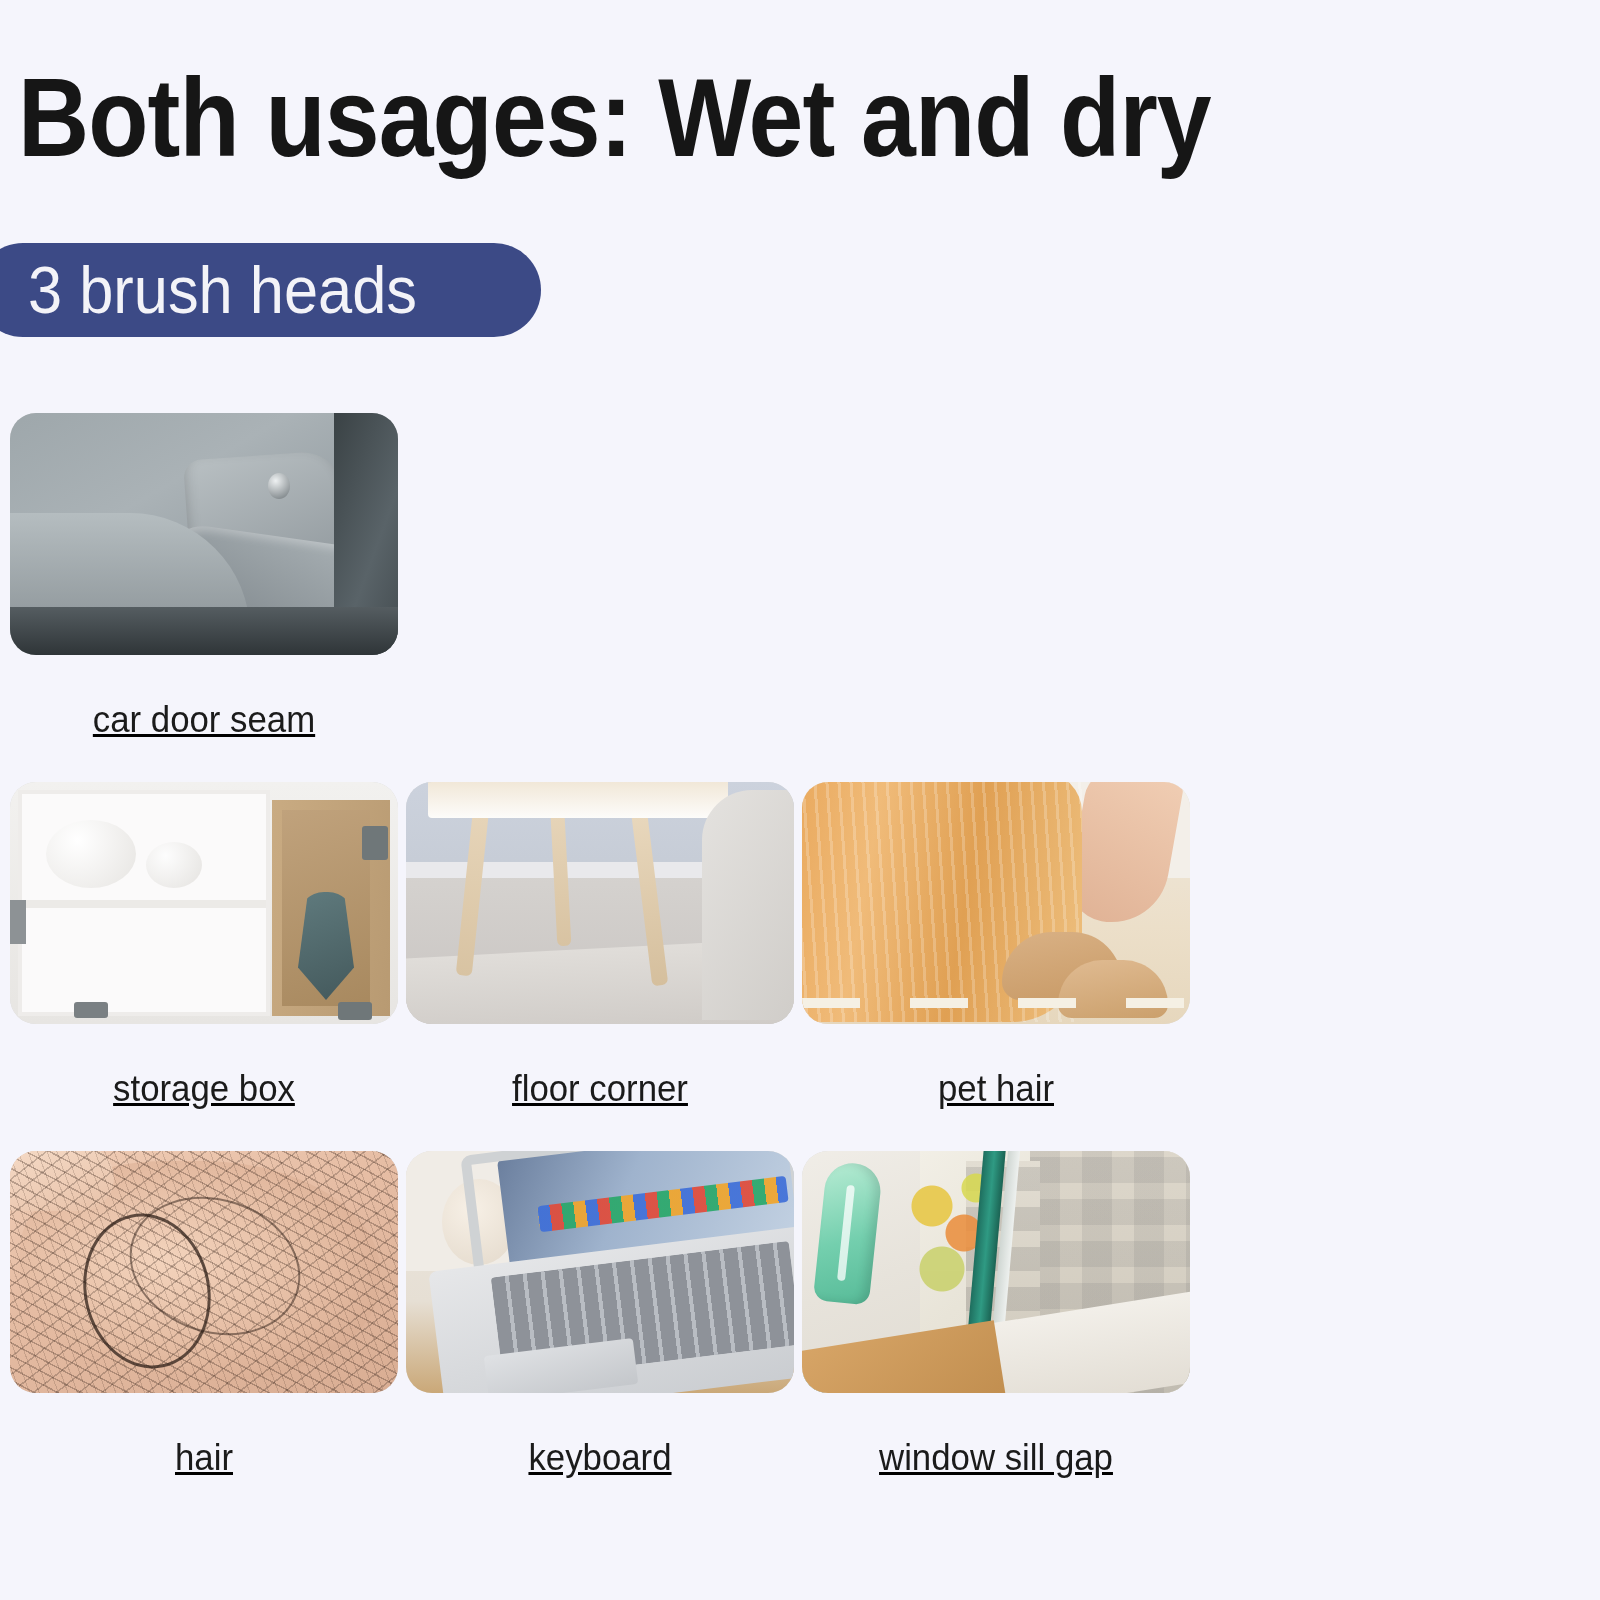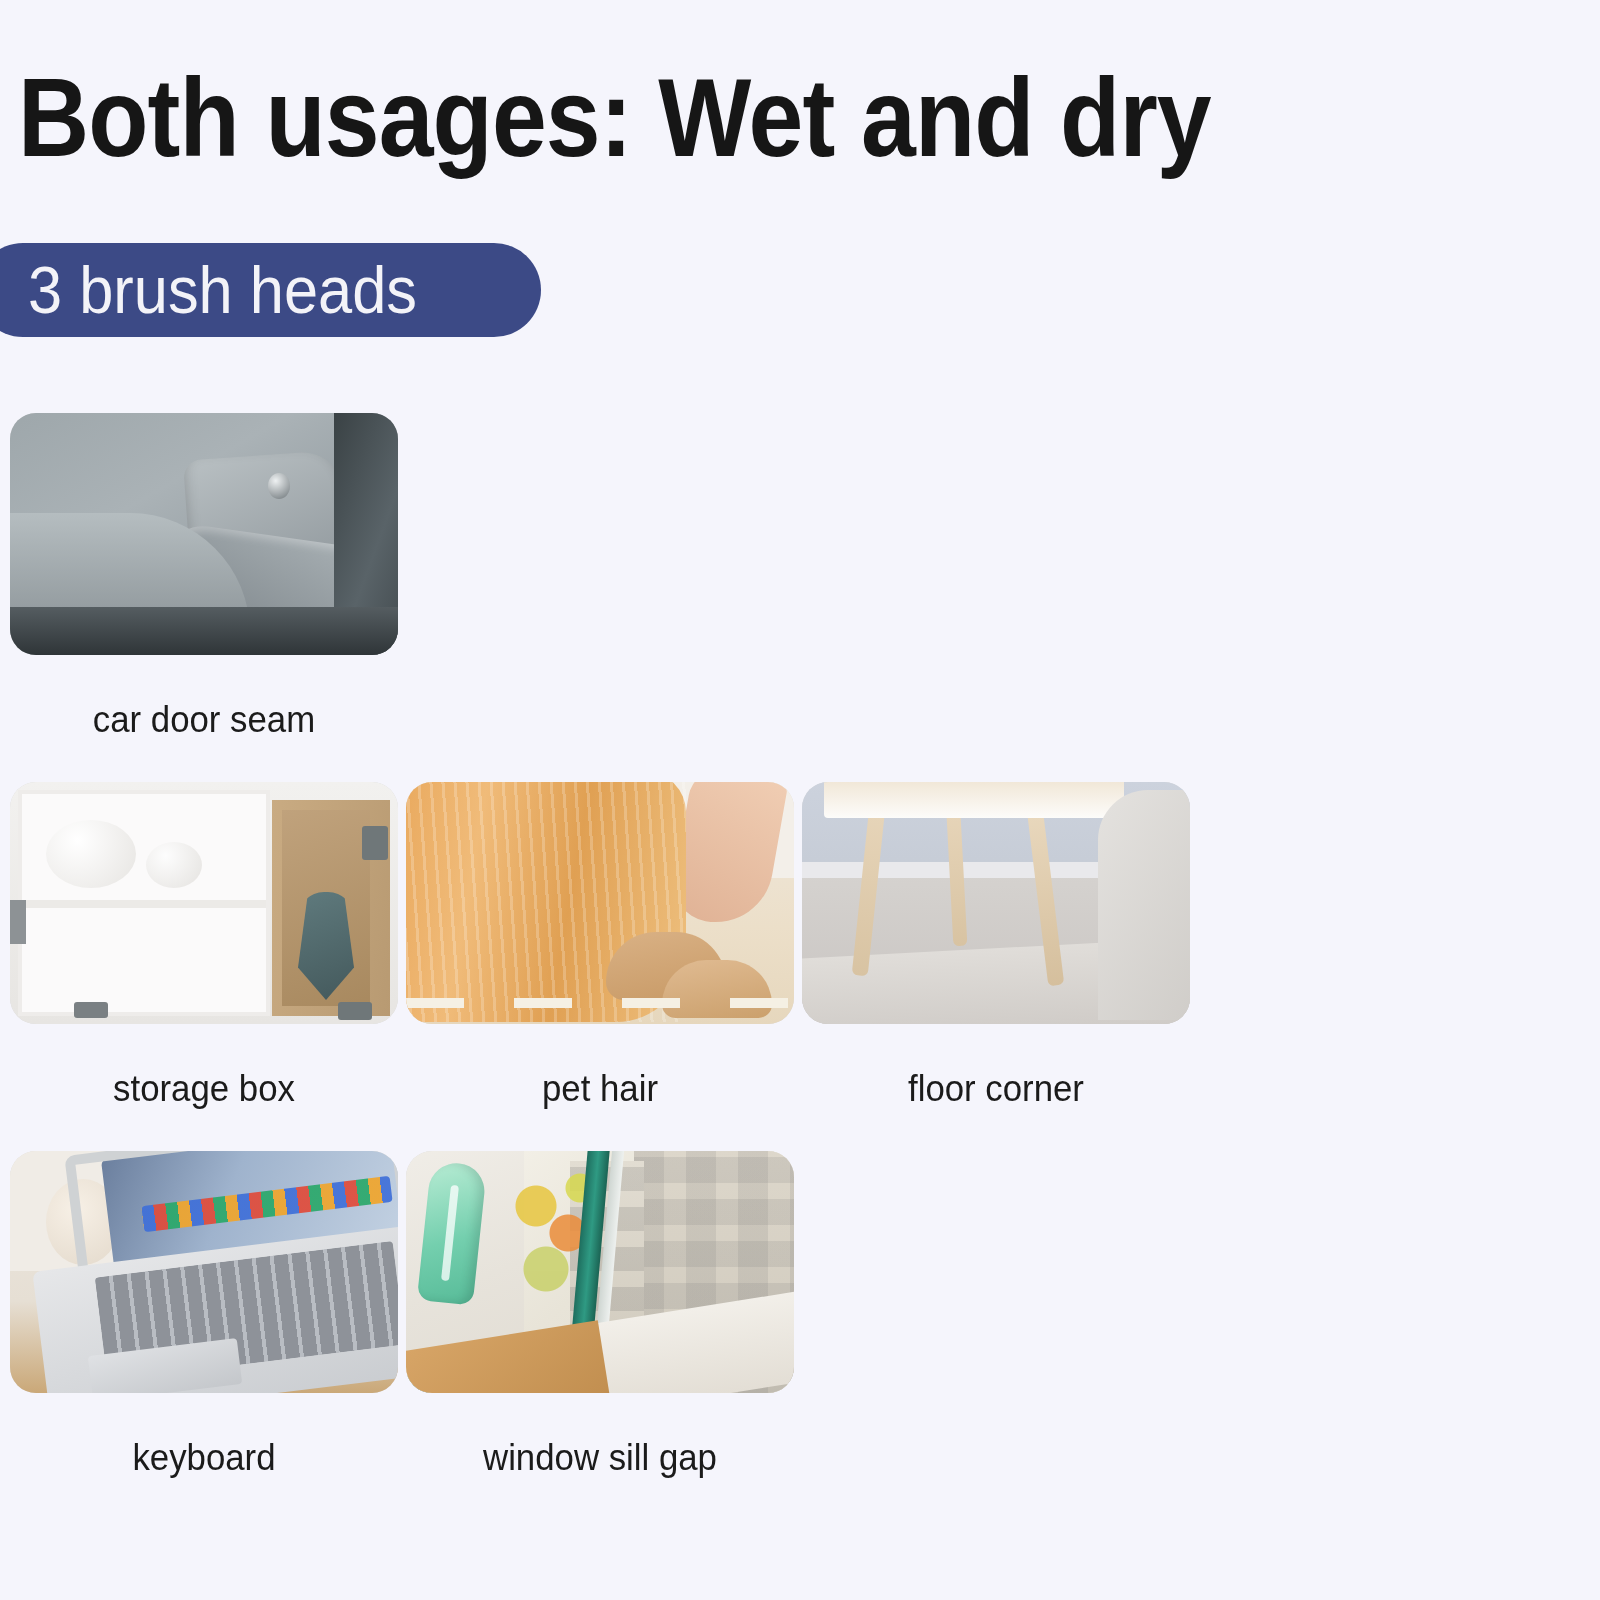--- a/index.html
+++ b/index.html
@@ -61,20 +61,21 @@
     width: 1584px;
   }
   .grid-row {
     display: flex;
     gap: 8px;
     margin-bottom: 0;
   }
   .cell {
     width: 388px;
     flex: 0 0 388px;
+    text-decoration: underline;
   }
   .thumb {
     width: 388px;
     height: 242px;
     border-radius: 26px;
     overflow: hidden;
     position: relative;
     background: #d8d8d8;
   }
   .cell-label {
@@ -403,52 +404,64 @@
           <div class="ph tab2"></div>
           <div class="ph tab3"></div>
           <div class="ph tab4"></div>
         </div>
       </div>
       <div class="cell-label">storage box</div>
     </div>
 
     <div class="cell">
       <div class="thumb">
+        <div class="ph full p-corner">
+          <div class="ph skirt"></div>
+          <div class="ph rug"></div>
+          <div class="ph leg1"></div>
+          <div class="ph leg2"></div>
+          <div class="ph leg3"></div>
+          <div class="ph table"></div>
+          <div class="ph sofa"></div>
+        </div>
+      </div>
+      <div class="cell-label">floor corner</div>
+    </div>
+
+    <div class="cell">
+      <div class="thumb">
         <div class="ph full p-pet">
           <div class="ph wall"></div>
           <div class="ph arm"></div>
           <div class="ph dog"></div>
           <div class="ph furlines"></div>
           <div class="ph paw1"></div>
           <div class="ph paw2"></div>
           <div class="ph matline"></div>
         </div>
       </div>
       <div class="cell-label">pet hair</div>
     </div>
 
-    <div class="cell">
-      <div class="thumb">
-        <div class="ph full p-corner">
-          <div class="ph skirt"></div>
-          <div class="ph rug"></div>
-          <div class="ph leg1"></div>
-          <div class="ph leg2"></div>
-          <div class="ph leg3"></div>
-          <div class="ph table"></div>
-          <div class="ph sofa"></div>
-        </div>
-      </div>
-      <div class="cell-label">floor corner</div>
-    </div>
-
   </div>
 
   <div class="grid-row">
 
+    <div class="cell">
+      <div class="thumb">
+        <div class="ph full p-hair">
+          <div class="ph palm"></div>
+          <div class="ph finger"></div>
+          <div class="ph strands"></div>
+          <div class="ph loop"></div>
+          <div class="ph loop2"></div>
+        </div>
+      </div>
+      <div class="cell-label">hair</div>
+    </div>
 
     <div class="cell">
       <div class="thumb">
         <div class="ph full p-kb">
           <div class="ph wall"></div>
           <div class="ph lamp"></div>
           <div class="ph screen"></div>
           <div class="ph dock"></div>
           <div class="ph lid"></div>
           <div class="ph base"></div>

